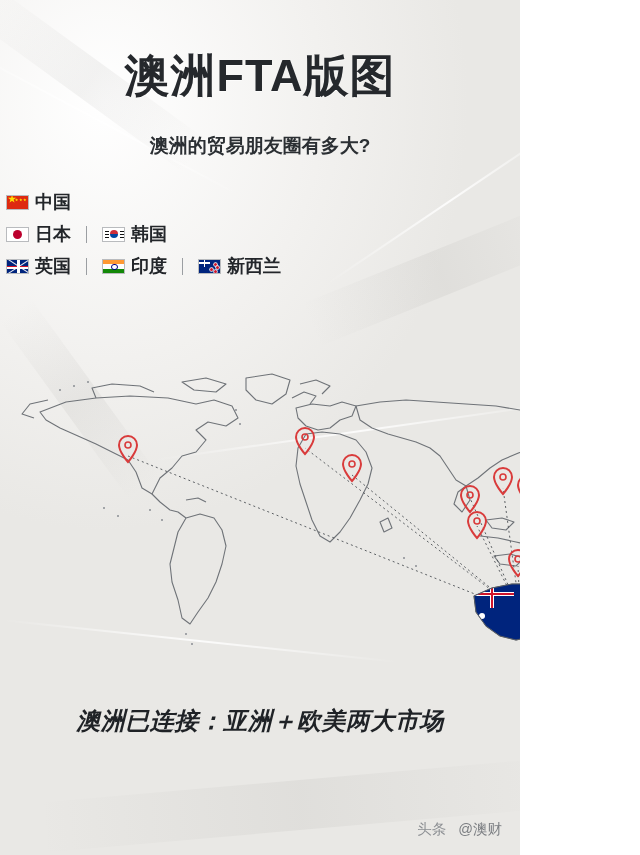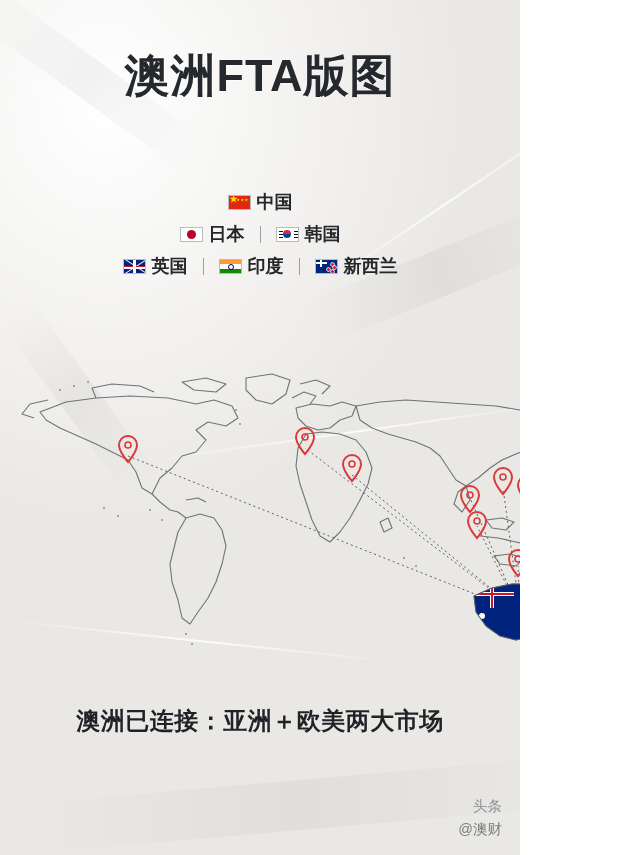--- a/index.html
+++ b/index.html
@@ -47,21 +47,21 @@
     font-weight: bold;
     color: #2b2f33;
   }
 
   .legend {
     position: absolute;
     top: 186px; left: 0; right: 0;
   }
   .legend-row {
     display: flex;
-    justify-content: center;
+    justify-content: flex-start;
     align-items: center;
     height: 32px;
   }
   .legend-item {
     display: flex;
     align-items: center;
     gap: 6px;
     padding: 0 6px;
     font-size: 18px;
     font-weight: bold;
@@ -227,30 +227,30 @@
     width: 640px; height: 330px;
   }
   .footer {
     position: absolute;
     top: 705px; left: 0; right: 0;
     text-align: center;
     font-size: 24px;
     font-weight: bold;
     color: #1f2226;
     letter-spacing: .5px;
+    font-style: italic;
   }
   .watermark {
     position: absolute;
     right: 18px; bottom: 16px;
     font-size: 14.5px;
     color: #7b7e82;
     display: flex;
     align-items: flex-end;
-    gap: 4px;
-    flex-direction: column;
+    gap: 12px;
   }
   .wm-logo {
     font-size: 14.5px;
     color: #8c8f93;
   }
 </style>
 </head>
 <body>
 
 <div id="poster">
@@ -258,20 +258,21 @@
   <div class="crease" style="left:-60px; top:120px; width:320px; height:2px; transform:rotate(28deg);"></div>
   <div class="shade" style="left:-40px; top:60px; width:260px; height:40px; transform:rotate(36deg);"></div>
   <div class="crease" style="right:-80px; top:200px; width:300px; height:2px; transform:rotate(-34deg);"></div>
   <div class="shade" style="right:-60px; top:250px; width:280px; height:46px; transform:rotate(-22deg);"></div>
   <div class="crease" style="left:0px; top:640px; width:400px; height:2px; transform:rotate(6deg);"></div>
   <div class="shade" style="left:40px; top:780px; width:520px; height:50px; transform:rotate(-5deg);"></div>
   <div class="crease" style="left:150px; top:430px; width:420px; height:2px; transform:rotate(-8deg);"></div>
   <div class="shade" style="left:-30px; top:380px; width:220px; height:38px; transform:rotate(54deg);"></div>
 
   <div class="title">澳洲FTA版图</div>
+  <div class="subtitle">澳洲的贸易朋友圈有多大?</div>
 
   <div class="legend">
 
     <div class="legend-row">
       <div class="legend-item">
         <span class="flag f-cn"></span>
         <span>中国</span>
       </div>
     </div>
 

